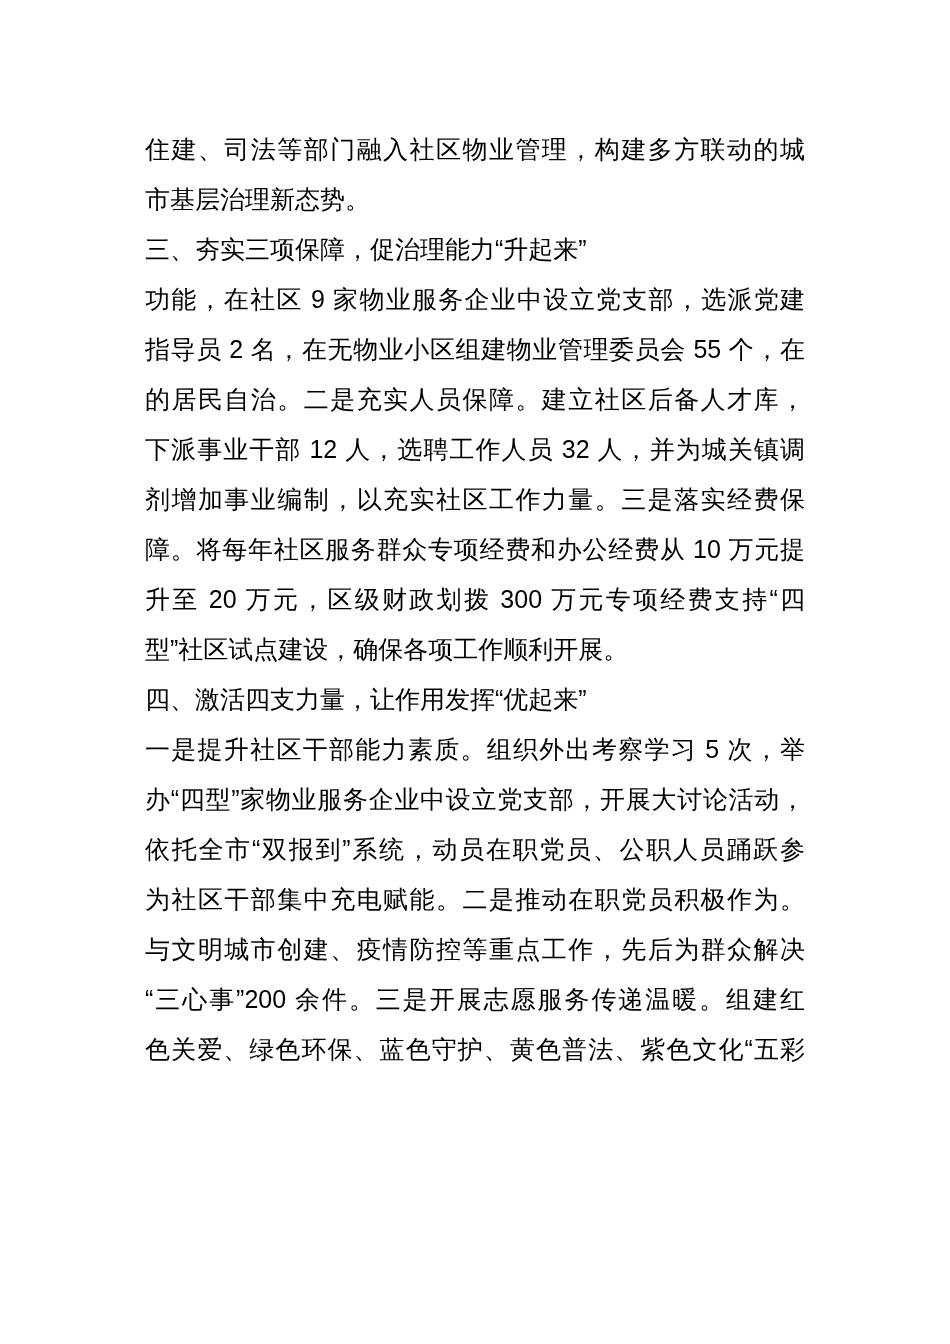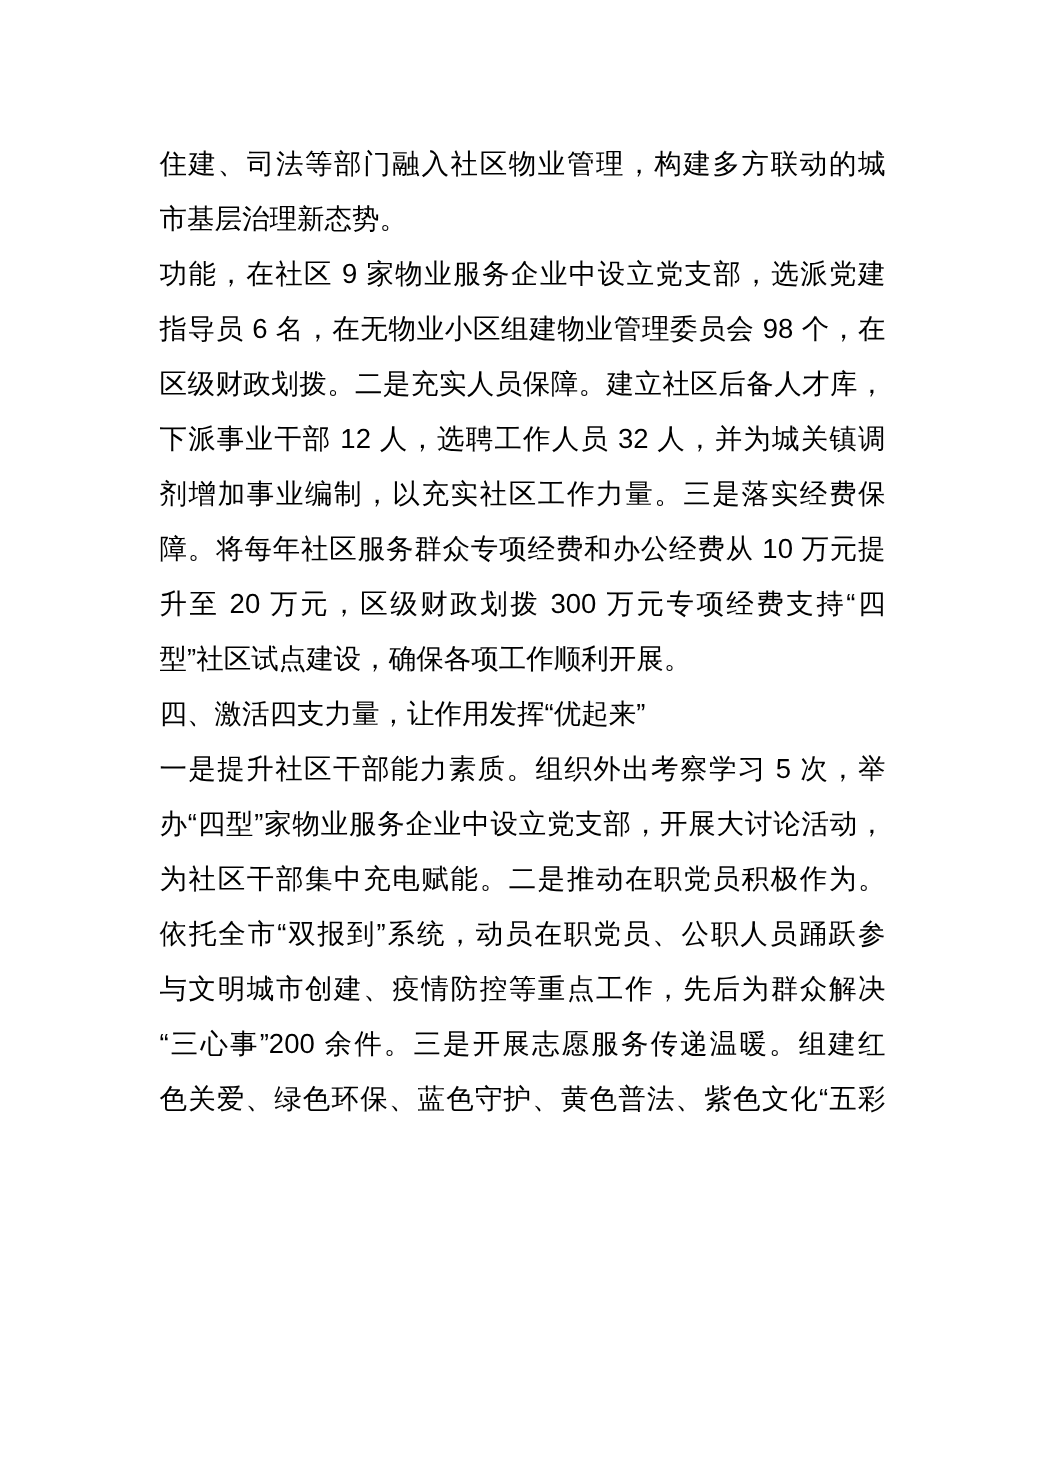--- a/index.html
+++ b/index.html
@@ -41,30 +41,31 @@
     text-align-last: left;
   }
 </style>
 </head>
 <body>
 
 <div class="page">
   <div class="text-block">
     <div class="line" data-align="justify">住建、司法等部门融入社区物业管理，构建多方联动的城</div>
     <div class="line" data-align="left">市基层治理新态势。</div>
+    <div class="line" data-align="left">三、夯实三项保障，促治理能力“升起来”</div>
     <div class="line" data-align="justify">功能，在社区 9 家物业服务企业中设立党支部，选派党建</div>
-    <div class="line" data-align="justify">指导员 6 名，在无物业小区组建物业管理委员会 98 个，在</div>
-    <div class="line" data-align="justify">区级财政划拨。二是充实人员保障。建立社区后备人才库，</div>
+    <div class="line" data-align="justify">指导员 2 名，在无物业小区组建物业管理委员会 55 个，在</div>
+    <div class="line" data-align="justify">的居民自治。二是充实人员保障。建立社区后备人才库，</div>
     <div class="line" data-align="justify">下派事业干部 12 人，选聘工作人员 32 人，并为城关镇调</div>
     <div class="line" data-align="justify">剂增加事业编制，以充实社区工作力量。三是落实经费保</div>
     <div class="line" data-align="justify">障。将每年社区服务群众专项经费和办公经费从 10 万元提</div>
     <div class="line" data-align="justify">升至 20 万元，区级财政划拨 300 万元专项经费支持“四</div>
     <div class="line" data-align="left">型”社区试点建设，确保各项工作顺利开展。</div>
     <div class="line" data-align="left">四、激活四支力量，让作用发挥“优起来”</div>
     <div class="line" data-align="justify">一是提升社区干部能力素质。组织外出考察学习 5 次，举</div>
     <div class="line" data-align="justify">办“四型”家物业服务企业中设立党支部，开展大讨论活动，</div>
+    <div class="line" data-align="justify">依托全市“双报到”系统，动员在职党员、公职人员踊跃参</div>
     <div class="line" data-align="justify">为社区干部集中充电赋能。二是推动在职党员积极作为。</div>
-    <div class="line" data-align="justify">依托全市“双报到”系统，动员在职党员、公职人员踊跃参</div>
     <div class="line" data-align="justify">与文明城市创建、疫情防控等重点工作，先后为群众解决</div>
     <div class="line" data-align="justify">“三心事”200 余件。三是开展志愿服务传递温暖。组建红</div>
     <div class="line" data-align="justify">色关爱、绿色环保、蓝色守护、黄色普法、紫色文化“五彩</div>
   </div>
 </div>
 
 </body></html>

